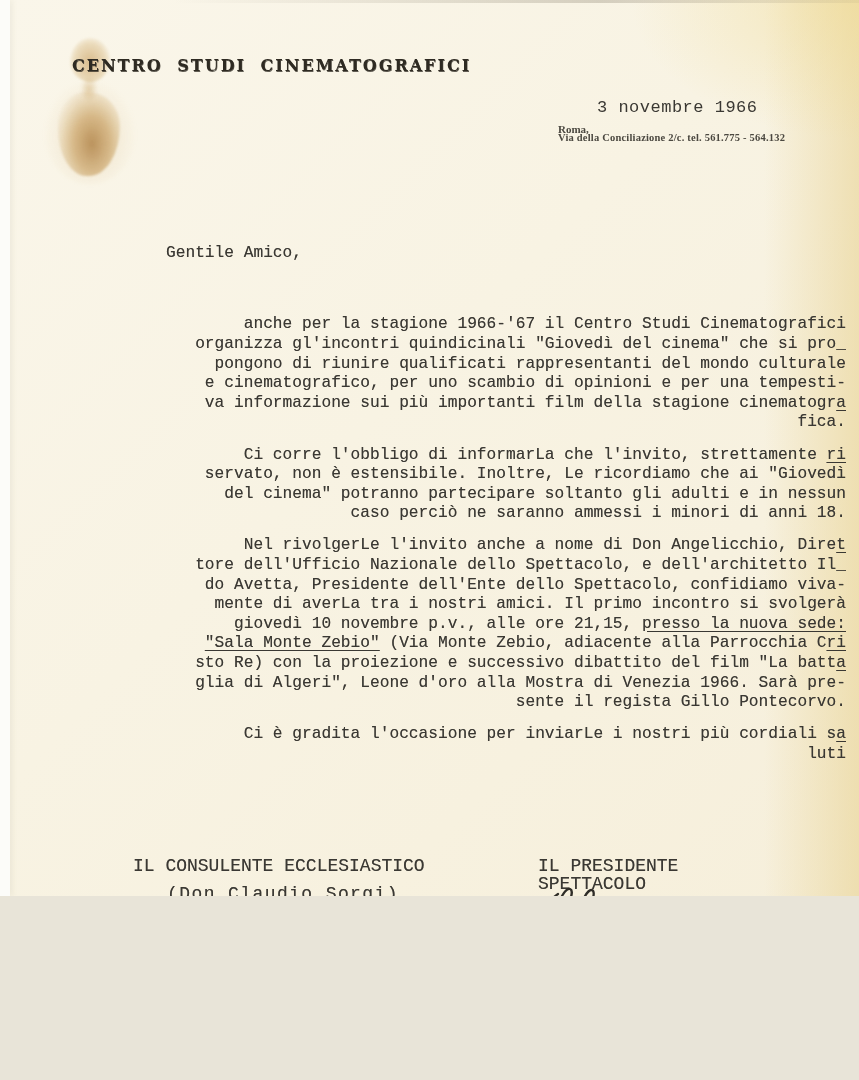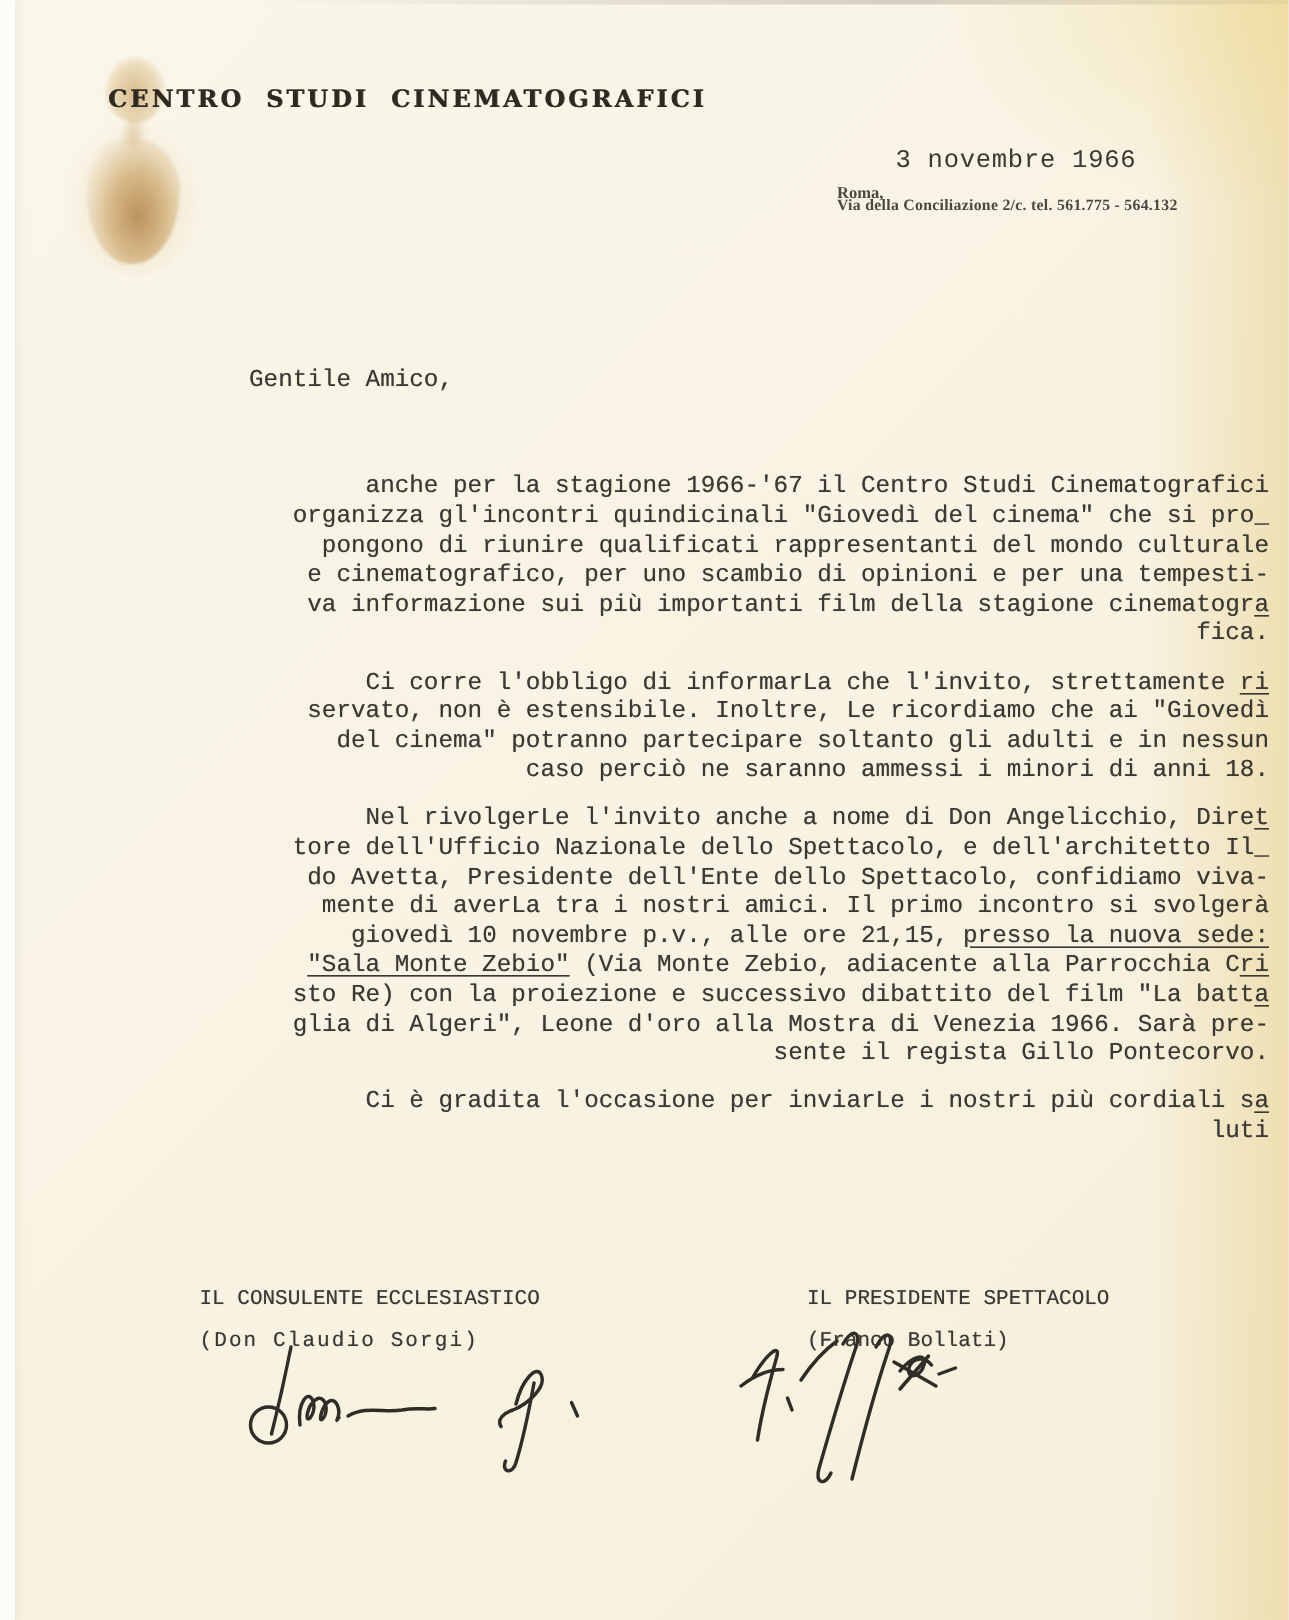--- a/index.html
+++ b/index.html
@@ -1,17 +1,17 @@
 <!DOCTYPE html>
 <html><head>
 <meta charset="utf-8">
 <style>
   html,body { margin:0; padding:0; background:#e8e4d8; }
   .page {
-    position:relative; width:859px; height:1080px; overflow:hidden;
+    position:relative; width:859px; height:896px; overflow:hidden;
     background: linear-gradient(135deg, #faf6ea 0%, #f8f3e3 45%, #f6efdb 100%);
     font-family:"Liberation Mono","DejaVu Sans Mono",monospace;
     color:#3a3833;
   }
   .overlay { position:absolute; pointer-events:none; }
   .edge-left { left:0; top:0; width:10px; height:100%; background:#fcfcf9; box-shadow:3px 0 5px rgba(120,110,80,0.07); }
   .top-edge { left:0; top:0; width:100%; height:3px; background:linear-gradient(to right, rgba(120,110,90,0) 20%, rgba(120,110,90,0.28) 70%, rgba(120,110,90,0.08)); }
   .yellow-band { right:0; top:0; width:95px; height:100%; background:linear-gradient(to right, rgba(233,212,150,0), rgba(231,208,140,0.55)); }
   .yellow-corner { right:0; top:0; width:230px; height:140px; background:radial-gradient(ellipse at 100% 0%, rgba(240,219,148,0.55), rgba(240,219,148,0) 70%); }
   .stain-small { left:70px; top:38px; width:40px; height:44px; border-radius:50% 50% 46% 54%/55% 48% 52% 45%;
@@ -31,24 +31,24 @@
   .city { position:absolute; left:558px; top:123px; font-family:"Liberation Serif","DejaVu Serif",serif; font-size:11px; font-weight:600; color:#4b4840; }
   .address { position:absolute; left:558px; top:132px; font-family:"Liberation Serif","DejaVu Serif",serif; font-size:10.5px; font-weight:700; letter-spacing:0.2px; color:#4b4840; }
 
   .letter-body { position:absolute; left:150px; top:205px; width:680px;
     font-size:16.2px; line-height:19.6px; white-space:pre; text-shadow:0 0 0.5px rgba(58,56,51,0.55);margin-left:16px; }
   .salutation { margin:0 0 12.5px 0; }
   .para { margin:0 0 12.5px 0;text-align:right; }
   .line { height:19.6px; }
   .u { text-decoration:underline; text-underline-offset:3px; }
 
-  .closing { position:absolute; font-size:14px; line-height:18px; text-shadow:0 0 0.5px rgba(58,56,51,0.55); }
+  .closing { position:absolute; font-size:18px; line-height:18px; text-shadow:0 0 0.5px rgba(58,56,51,0.55); }
   .closing-left { left:133px; top:857px; width:300px; }
   .closing-right { left:538px; top:857px; width:230px; }
-  .closing-name { margin-top:10px; }
+  .closing-name { text-align:center; margin-top:10px; }
   .closing-left .closing-name { letter-spacing:1.4px; }
 
   .sig { position:absolute; }
   .sig path, .sig circle { fill:none; stroke:#2f2d28; stroke-width:2.3; stroke-linecap:round; stroke-linejoin:round; }
 
   .footer { position:absolute; left:68px; top:1012px; width:790px;
     font-family:"Liberation Serif","DejaVu Serif",serif; font-size:11.5px; font-weight:600;
     letter-spacing:2.6px; word-spacing:6px; line-height:23px; color:#45423a; }
 </style>
 </head>

